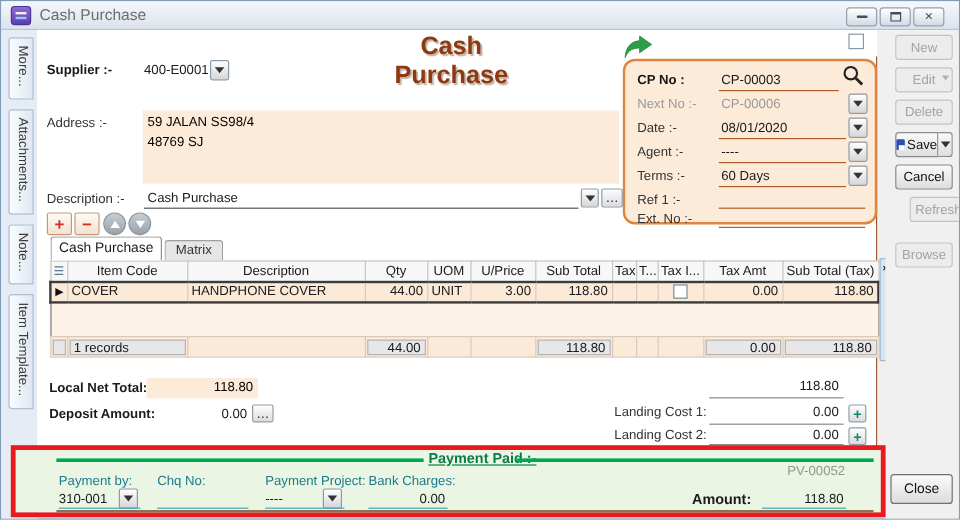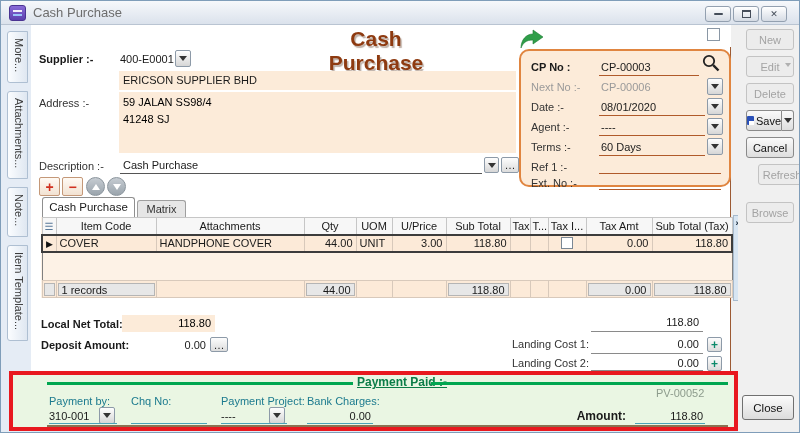--- a/index.html
+++ b/index.html
@@ -178,25 +178,24 @@
       </svg>
   </div>
   <div class="lbl" style="left:655px; top:28px;margin-top:32px;">Cancelled</div>
   <div class="checkbox" style="left:706px; top:27px;"></div>
 
   <div class="lbl b" style="left:38px; top:52px;">Supplier :-</div>
   <div class="val" style="left:119px; top:52px;">400-E0001</div>
   <div class="ddbtn" style="left:174px; top:49px;">
       <span class="tri"></span>
     </div>
-  <div class="val peach" style="left:118px; top:70px; width:397px; height:19px; line-height:19px; padding-left:4px;">ERICSON SUPPLIER BHD</div>
   <div class="lbl" style="left:38px; top:96px;">Address :-</div>
   <div class="peach" style="position:absolute; left:118px; top:91px; width:397px; height:61px; font-size:11px; padding:2px 4px;">
     <div style="line-height:17px;">59 JALAN SS98/4</div>
-    <div style="line-height:17px;">41248 SJ</div>
+    <div style="line-height:17px;">48769 SJ</div>
   </div>
 
   <div class="doc-panel">
     <div class="lbl b" style="top:10px;">CP No :</div>
     <div class="val" style="top:10px;">CP-00003</div>
     <div class="uline" style="left:78px; top:24px; width:100px;"></div>
     <div style="position:absolute; left:180px; top:2px;">
       <svg width="20" height="20" viewBox="0 0 20 20">
           <circle cx="8" cy="8" r="5.2" fill="none" stroke="#222" stroke-width="1.8"></circle>
           <line x1="12.2" y1="12.2" x2="17.5" y2="17.5" stroke="#222" stroke-width="2.4"></line>
@@ -278,21 +277,21 @@
           <col style="width:20px">
         <col style="width:18px">
           <col style="width:38px">
           <col style="width:66px">
           <col style="width:80px">
       </colgroup>
       <thead>
         <tr>
           <th><span class="grid-menu-icon">☰</span></th>
           <th>Item Code</th>
-          <th>Attachments</th>
+          <th>Description</th>
           <th>Qty</th>
           <th>UOM</th>
           <th>U/Price</th>
           <th>Sub Total</th>
           <th>Tax</th>
           <th>T...</th>
           <th>Tax I...</th>
           <th>Tax Amt</th>
           <th>Sub Total (Tax)</th>
         </tr>

